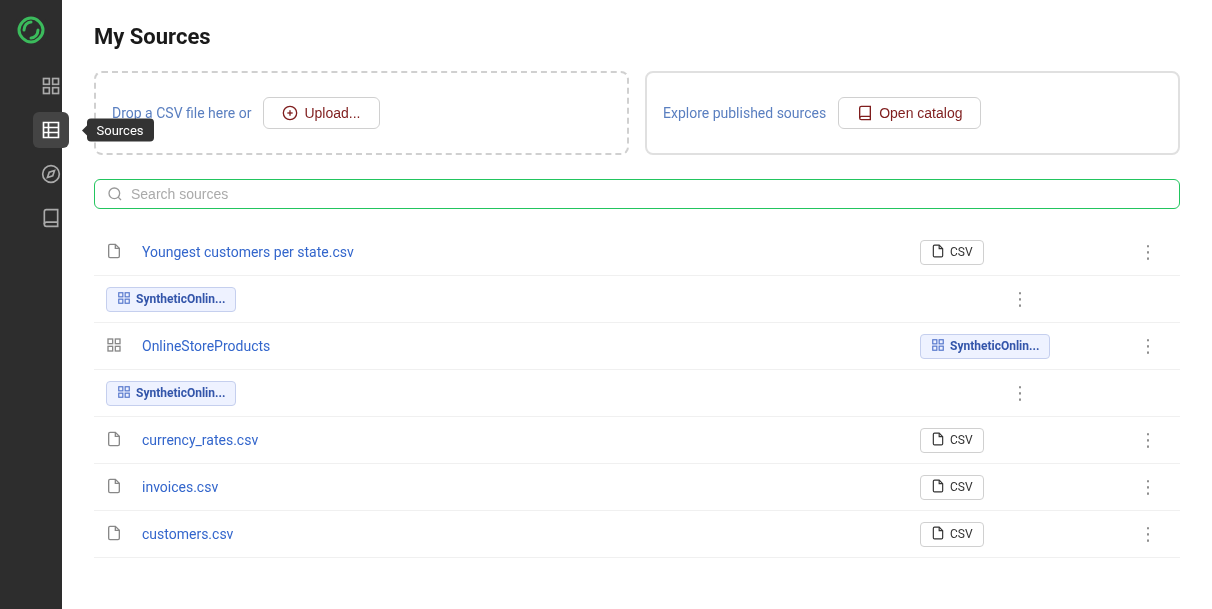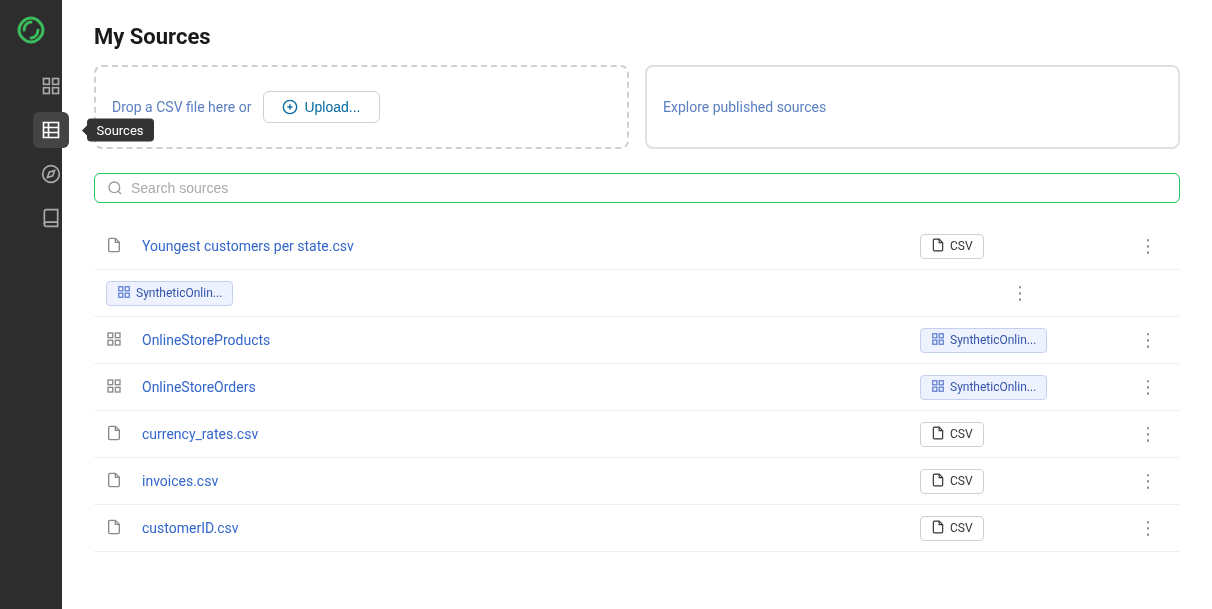--- a/index.html
+++ b/index.html
@@ -66,21 +66,21 @@
       flex: 1;
       background: #fff;
       overflow-y: auto;
       padding: 24px 32px;
     }
 
     .page-title {
       font-size: 22px;
       font-weight: 700;
       color: #1a1a1a;
-      margin-bottom: 16px;
+      margin-bottom: 22px;
     }
 
     
     .cards-row {
       display: flex;
       gap: 16px;
       margin-bottom: 24px;
     }
     .card {
       flex: 1;
@@ -102,21 +102,21 @@
     }
     .card-btn {
       display: flex;
       align-items: flex-end;
       gap: 6px;
       padding: 7px 18px;
       border: 1px solid #d0d0d0;
       border-radius: 6px;
       background: #fff;
       font-size: 14px;
-      color: #0369a1;
+      color: #7f1d1d;
       cursor: pointer;
     }
     .card-btn svg { width: 16px; height: 16px; }
 
     
     .search-bar {
       display: flex;
       align-items: center;
       border: 1px solid #22c55e;
       border-radius: 6px;
@@ -181,20 +181,21 @@
       border-radius: 4px;
       font-size: 12px;
       color: #333;
       background: #fff;
     }
     .type-badge svg { width: 14px; height: 14px; }
     .type-badge.synthetic {
       background: #eef2ff;
       border-color: #c5cfee;
       color: #3355aa;
+      font-weight: bold;
     }
     .cell-actions {
       display: flex;
       align-items: center;
       justify-content: center;
     }
     .dots-btn {
       background: none;
       border: none;
       cursor: pointer;
@@ -262,20 +263,27 @@
           <circle cx="12" cy="12" r="10"></circle>
           <line x1="12" y1="8" x2="12" y2="16"></line>
           <line x1="8" y1="12" x2="16" y2="12"></line>
         </svg>
         <span>Upload...</span>
       </button>
     </div>
 
     <div class="card solid">
       <span class="card-hint">Explore published sources</span>
+      <button class="card-btn">
+        <svg viewBox="0 0 24 24" fill="none" stroke="currentColor" stroke-width="2">
+          <path d="M4 19.5A2.5 2.5 0 0 1 6.5 17H20"></path>
+          <path d="M6.5 2H20v20H6.5A2.5 2.5 0 0 1 4 19.5v-15A2.5 2.5 0 0 1 6.5 2z"></path>
+        </svg>
+        <span>Open catalog</span>
+      </button>
     </div>
   </div>
 
   <div class="search-bar">
     <svg viewBox="0 0 24 24" fill="none" stroke="currentColor" stroke-width="2">
       <circle cx="11" cy="11" r="8"></circle>
         <line x1="21" y1="21" x2="16.65" y2="16.65"></line>
     </svg>
     <input type="text" placeholder="Search sources" style="">
   </div>
@@ -339,29 +347,20 @@
                   <rect x="14" y="14" width="7" height="7"></rect>
   </svg></span>
         <span>SyntheticOnlin...</span>
       </span>
     </div>
     <div class="cell-actions">
       <button class="dots-btn">⋮</button>
     </div>
   </div>
         <div class="table-row">
-    <div class="cell-name">
-      <span><svg viewBox="0 0 24 24" fill="none" stroke="#888" stroke-width="2" width="16" height="16">
-                <rect x="3" y="3" width="7" height="7"></rect>
-                <rect x="14" y="3" width="7" height="7"></rect>
-                <rect x="3" y="14" width="7" height="7"></rect>
-                <rect x="14" y="14" width="7" height="7"></rect>
-              </svg></span>
-      <span>OnlineStoreOrders</span>
-    </div>
     <div class="cell-type">
       <span class="type-badge synthetic">
         <span><svg viewBox="0 0 24 24" fill="none" stroke="#5577cc" stroke-width="2" width="14" height="14">
     <rect x="3" y="3" width="7" height="7"></rect>
                   <rect x="14" y="3" width="7" height="7"></rect>
     <rect x="3" y="14" width="7" height="7"></rect>
                   <rect x="14" y="14" width="7" height="7"></rect>
   </svg></span>
         <span>SyntheticOnlin...</span>
       </span>
@@ -411,21 +410,21 @@
     <div class="cell-actions">
       <button class="dots-btn">⋮</button>
     </div>
   </div>
         <div class="table-row">
     <div class="cell-name">
       <span><svg viewBox="0 0 24 24" fill="none" stroke="currentColor" stroke-width="2" width="16" height="16">
     <path d="M14 2H6a2 2 0 0 0-2 2v16a2 2 0 0 0 2 2h12a2 2 0 0 0 2-2V8z"></path>
     <polyline points="14 2 14 8 20 8"></polyline>
   </svg></span>
-      <span>customerID.csv</span>
+      <span>customers.csv</span>
     </div>
     <div class="cell-type">
       <span class="type-badge">
         <span><svg viewBox="0 0 24 24" fill="none" stroke="currentColor" stroke-width="2" width="14" height="14">
     <path d="M14 2H6a2 2 0 0 0-2 2v16a2 2 0 0 0 2 2h12a2 2 0 0 0 2-2V8z"></path>
     <polyline points="14 2 14 8 20 8"></polyline>
   </svg></span>
         <span>CSV</span>
       </span>
     </div>

